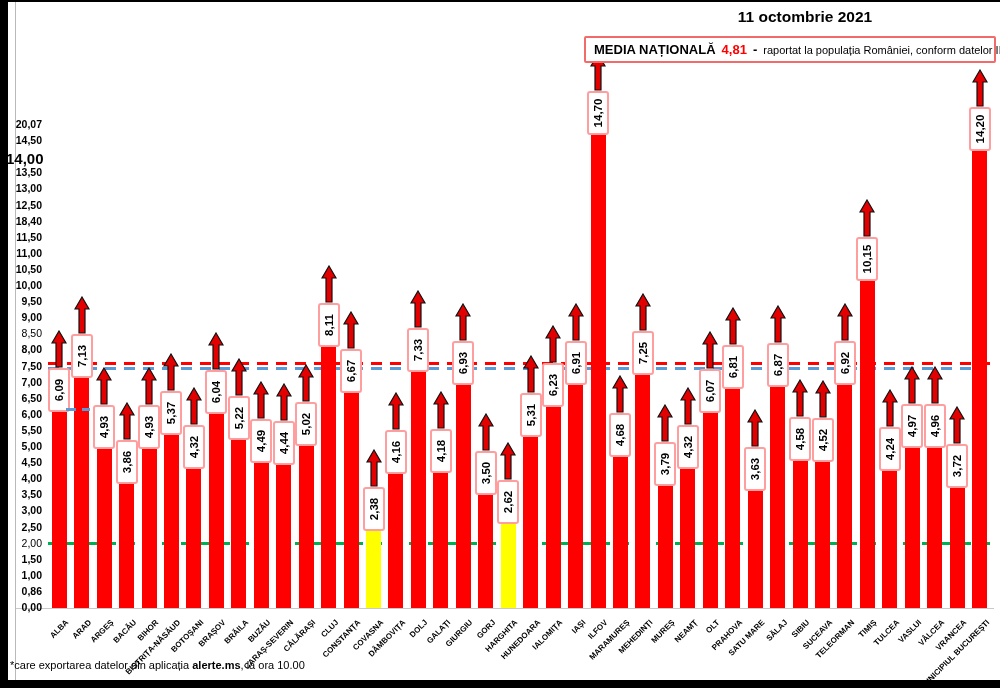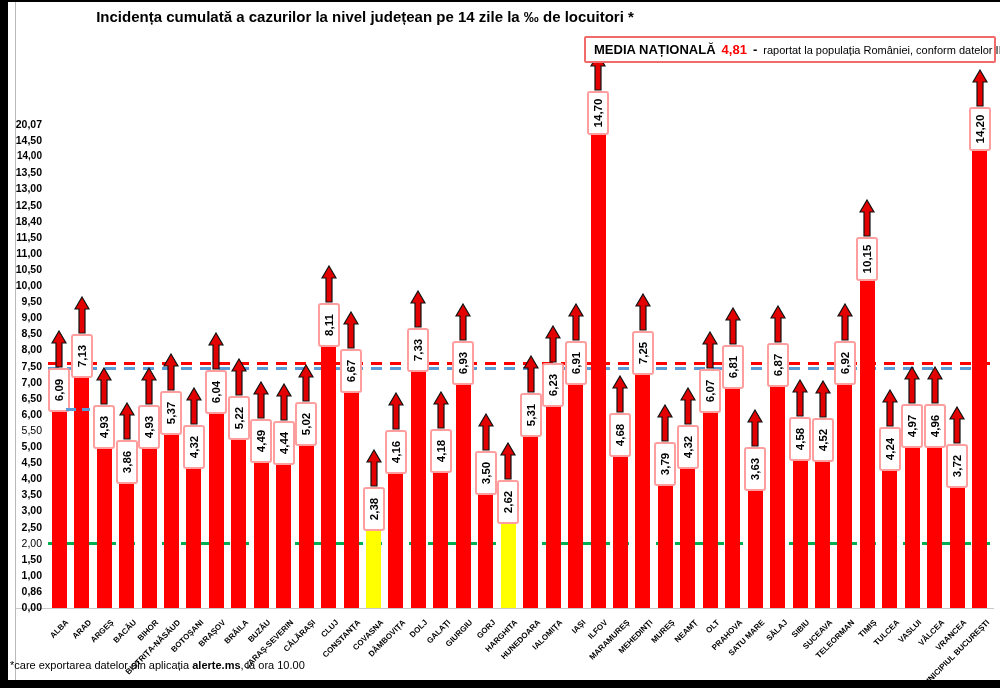--- a/index.html
+++ b/index.html
@@ -24,22 +24,22 @@
   .footnote b{font-weight:bold;}
   #chart{position:absolute;left:0;top:0;width:1000px;height:688px;}
 </style>
 </head>
 <body>
 
 <div class="page">
 
   <div class="gray-edge"></div>
 
-  <div class="chart-title">Incidența cumulată a cazurilor la nivel județean pe 14 zile la ‰ de locuitori *</div>
-
+
+  <div class="report-date">11 octombrie 2021</div>
 
 
   <div class="media-box">
     <span class="media-label">MEDIA NAȚIONALĂ</span>
     <span class="media-value">4,81</span>
     <span class="media-sep">-</span>
     <span class="media-note">raportat la populația României, conform datelor INS</span>
   </div>
 
   <div id="chart">
@@ -48,38 +48,38 @@
       <div style="position: absolute; left: 6px; top: 584.9px; width: 36px; text-align: right; font-size: 10.5px; font-weight: bold;">0,86</div>
       <div style="position: absolute; left: 6px; top: 568.8px; width: 36px; text-align: right; font-size: 10.5px; font-weight: bold;">1,00</div>
       <div style="position: absolute; left: 6px; top: 552.7px; width: 36px; text-align: right; font-size: 10.5px; font-weight: bold;">1,50</div>
       <div style="position: absolute; left: 6px; top: 536.6px; width: 36px; text-align: right; font-size: 10.5px; font-weight: normal;">2,00</div>
       <div style="position: absolute; left: 6px; top: 520.5px; width: 36px; text-align: right; font-size: 10.5px; font-weight: bold;">2,50</div>
       <div style="position: absolute; left: 6px; top: 504.4px; width: 36px; text-align: right; font-size: 10.5px; font-weight: bold;">3,00</div>
       <div style="position: absolute; left: 6px; top: 488.3px; width: 36px; text-align: right; font-size: 10.5px; font-weight: bold;">3,50</div>
       <div style="position: absolute; left: 6px; top: 472.2px; width: 36px; text-align: right; font-size: 10.5px; font-weight: bold;">4,00</div>
       <div style="position: absolute; left: 6px; top: 456.1px; width: 36px; text-align: right; font-size: 10.5px; font-weight: bold;">4,50</div>
       <div style="position: absolute; left: 6px; top: 440px; width: 36px; text-align: right; font-size: 10.5px; font-weight: bold;">5,00</div>
-      <div style="position: absolute; left: 6px; top: 423.9px; width: 36px; text-align: right; font-size: 10.5px; font-weight: normal;">5,50</div>
+      <div style="position: absolute; left: 6px; top: 423.9px; width: 36px; text-align: right; font-size: 10.5px; font-weight: bold;">5,50</div>
       <div style="position: absolute; left: 6px; top: 407.8px; width: 36px; text-align: right; font-size: 10.5px; font-weight: bold;">6,00</div>
       <div style="position: absolute; left: 6px; top: 391.7px; width: 36px; text-align: right; font-size: 10.5px; font-weight: bold;">6,50</div>
       <div style="position: absolute; left: 6px; top: 375.6px; width: 36px; text-align: right; font-size: 10.5px; font-weight: bold;">7,00</div>
       <div style="position: absolute; left: 6px; top: 359.5px; width: 36px; text-align: right; font-size: 10.5px; font-weight: bold;">7,50</div>
       <div style="position: absolute; left: 6px; top: 343.4px; width: 36px; text-align: right; font-size: 10.5px; font-weight: bold;">8,00</div>
-      <div style="position: absolute; left: 6px; top: 327.3px; width: 36px; text-align: right; font-size: 10.5px; font-weight: bold;">8,50</div>
+      <div style="position: absolute; left: 6px; top: 327.3px; width: 36px; text-align: right; font-size: 10.5px; font-weight: normal;">8,50</div>
       <div style="position: absolute; left: 6px; top: 311.2px; width: 36px; text-align: right; font-size: 10.5px; font-weight: bold;">9,00</div>
       <div style="position: absolute; left: 6px; top: 295.1px; width: 36px; text-align: right; font-size: 10.5px; font-weight: bold;">9,50</div>
       <div style="position: absolute; left: 6px; top: 279px; width: 36px; text-align: right; font-size: 10.5px; font-weight: bold;">10,00</div>
       <div style="position: absolute; left: 6px; top: 262.9px; width: 36px; text-align: right; font-size: 10.5px; font-weight: bold;">10,50</div>
       <div style="position: absolute; left: 6px; top: 246.8px; width: 36px; text-align: right; font-size: 10.5px; font-weight: bold;">11,00</div>
       <div style="position: absolute; left: 6px; top: 230.7px; width: 36px; text-align: right; font-size: 10.5px; font-weight: bold;">11,50</div>
       <div style="position: absolute; left: 6px; top: 214.6px; width: 36px; text-align: right; font-size: 10.5px; font-weight: bold;">18,40</div>
       <div style="position: absolute; left: 6px; top: 198.5px; width: 36px; text-align: right; font-size: 10.5px; font-weight: bold;">12,50</div>
       <div style="position: absolute; left: 6px; top: 182.4px; width: 36px; text-align: right; font-size: 10.5px; font-weight: bold;">13,00</div>
       <div style="position: absolute; left: 6px; top: 166.3px; width: 36px; text-align: right; font-size: 10.5px; font-weight: bold;">13,50</div>
-      <div style="position: absolute; left: 6px; top: 150.2px; width: 36px; text-align: right; font-size: 10px; font-weight: bold;">14,00</div>
+      <div style="position: absolute; left: 6px; top: 150.2px; width: 36px; text-align: right; font-size: 15px; font-weight: bold;">14,00</div>
       <div style="position: absolute; left: 6px; top: 134.1px; width: 36px; text-align: right; font-size: 10.5px; font-weight: bold;">14,50</div>
       <div style="position: absolute; left: 6px; top: 118px; width: 36px; text-align: right; font-size: 10.5px; font-weight: bold;">20,07</div>
       <div style="position: absolute; left: 48px; top: 362.102px; width: 946px; height: 3px; z-index: 1; background: repeating-linear-gradient(90deg, rgb(255, 0, 0) 0px, rgb(255, 0, 0) 11px, rgba(0, 0, 0, 0) 11px, rgba(0, 0, 0, 0) 19px);"></div>
       <div style="position: absolute; left: 48px; top: 366.932px; width: 927px; height: 3px; z-index: 1; background: repeating-linear-gradient(90deg, rgb(91, 155, 213) 0px, rgb(91, 155, 213) 11px, rgba(0, 0, 0, 0) 11px, rgba(0, 0, 0, 0) 19px);"></div>
       <div style="position: absolute; left: 48px; top: 542.1px; width: 946px; height: 3px; z-index: 1; background: repeating-linear-gradient(90deg, rgb(0, 176, 80) 0px, rgb(0, 176, 80) 11px, rgba(0, 0, 0, 0) 11px, rgba(0, 0, 0, 0) 19px);"></div>
       <div style="position: absolute; left: 51.725px; top: 411.902px; width: 15px; height: 196.098px; background: rgb(254, 0, 0); z-index: 2;"></div>
       <div style="position: absolute; left: 48.225px; top: 367.902px; width: 22px; height: 44px; background: rgb(255, 255, 255); border: 2px solid rgb(255, 158, 158); border-radius: 3px; box-sizing: border-box; z-index: 3;">
         <span style="position: absolute; left: 50%; top: 50%; transform: translate(-50%, -50%) rotate(-90deg); font-size: 11.5px; font-weight: bold; white-space: nowrap;">6,09</span>
       </div>
       <div style="position: absolute; left: 51.225px; top: 329.902px; width: 16px; height: 38px; z-index: 3;"><svg width="16" height="38" viewBox="0 0 16 38">

